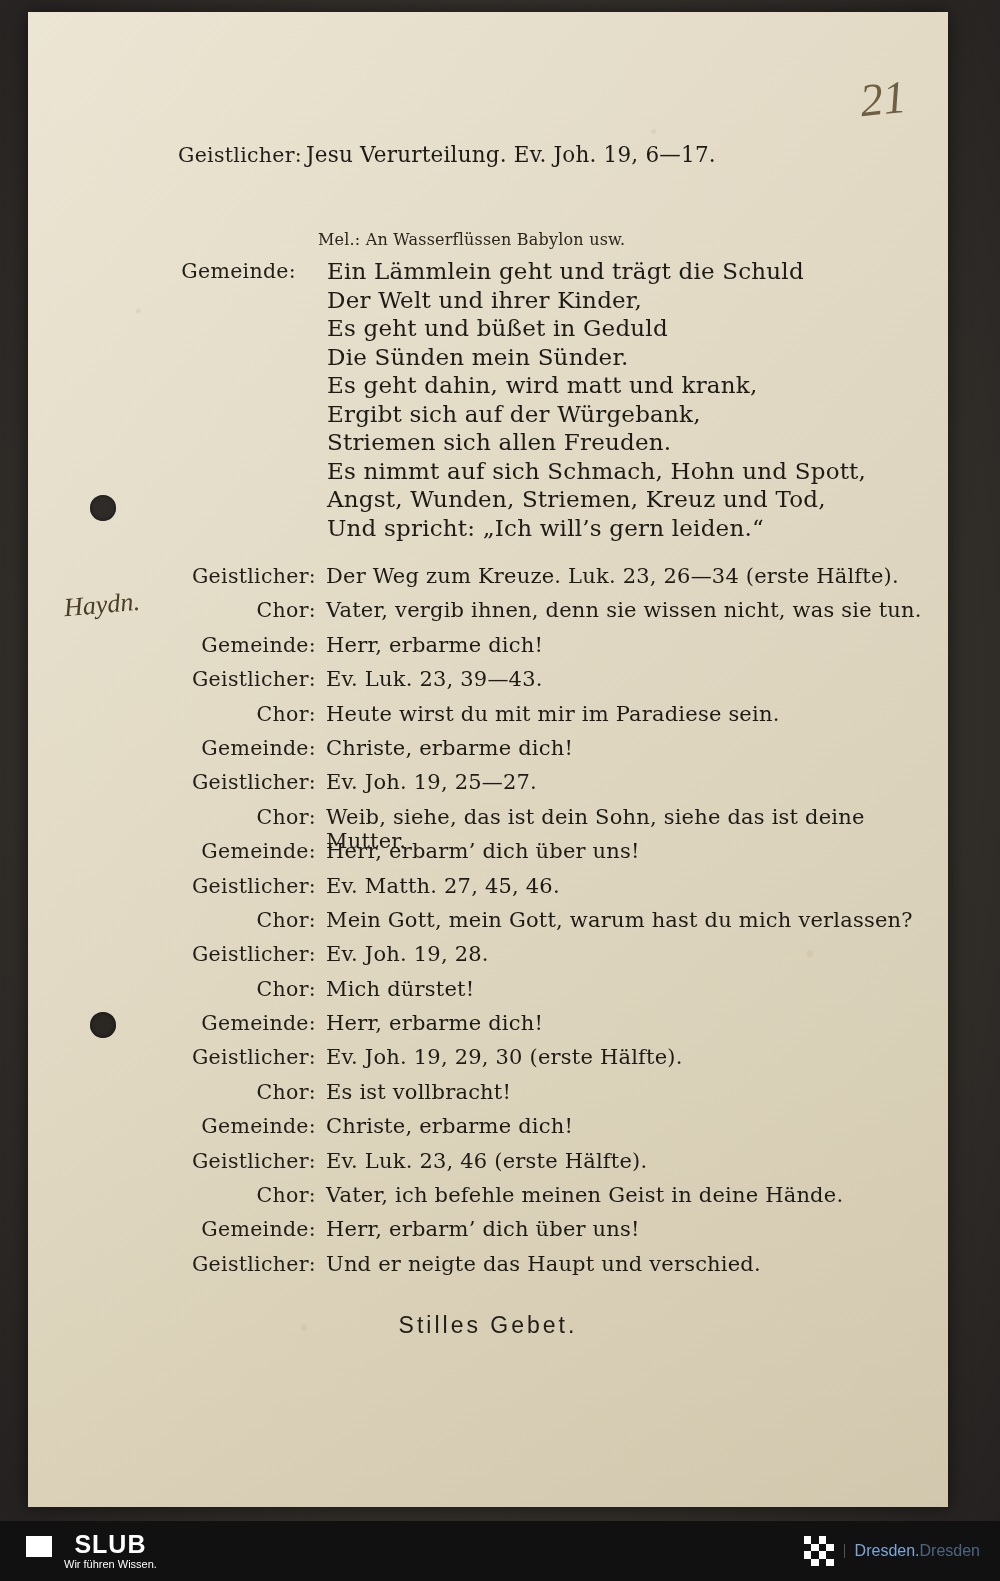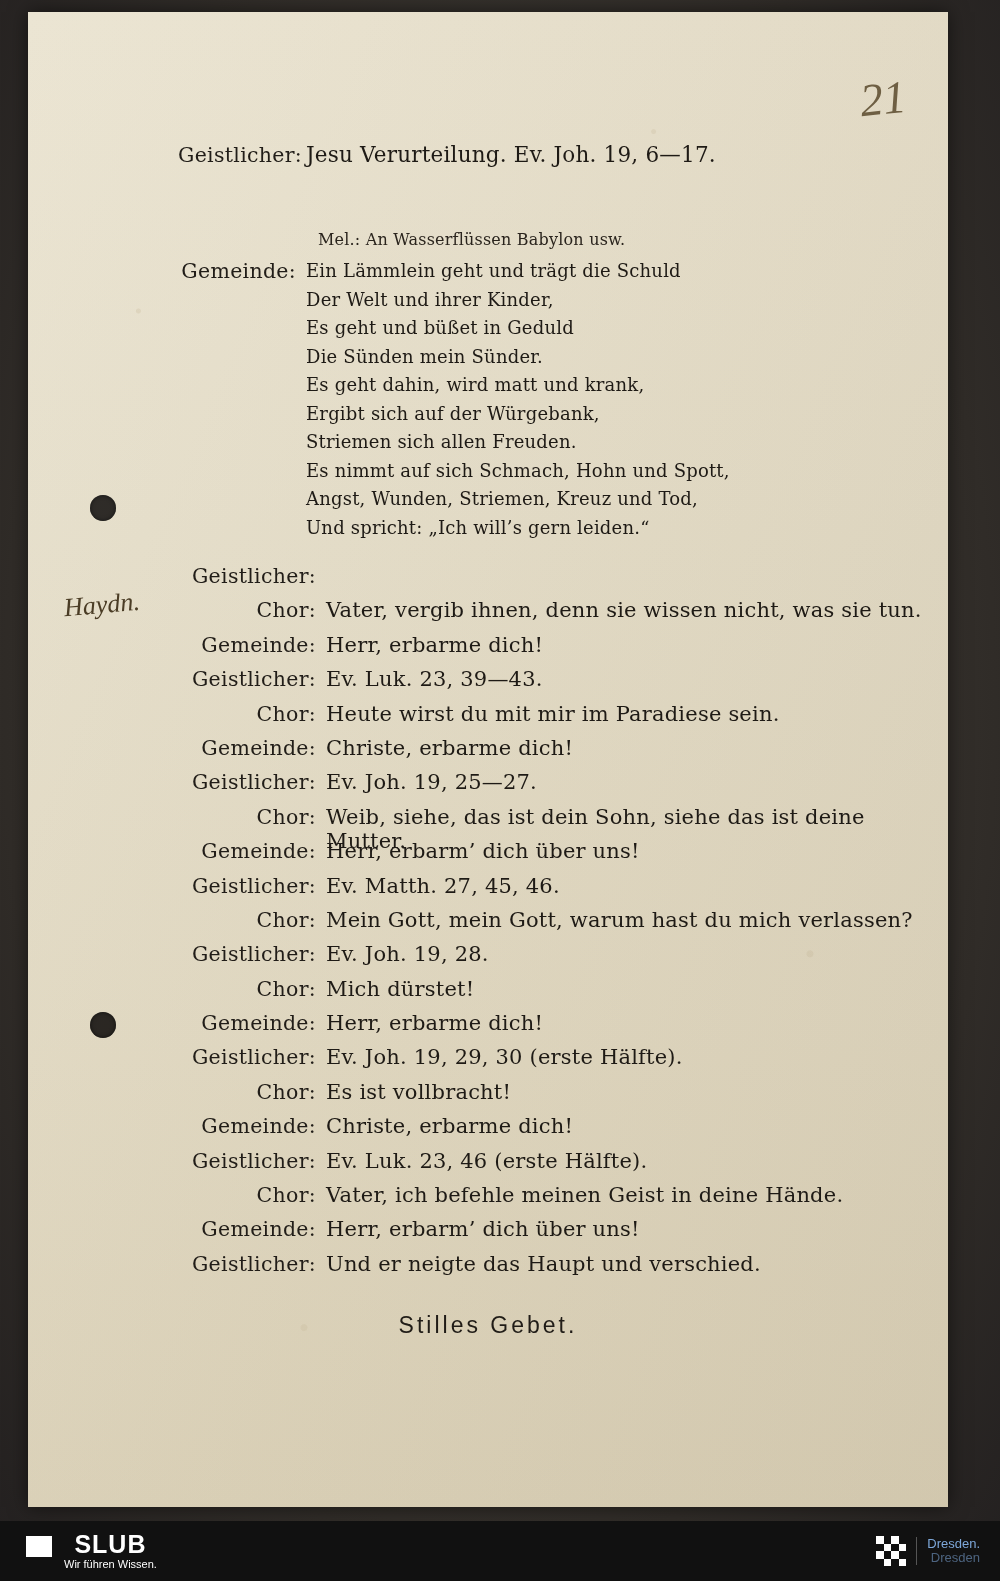--- a/index.html
+++ b/index.html
@@ -149,25 +149,26 @@
   #hymn .speaker {
     width: 118px;
     padding-top: 2px;
   }
   #hymn-verses {
     display: flex;
     flex-direction: column;
   }
   .verse-line {
     font-family: "DejaVu Serif", "Liberation Serif", serif;
-    font-size: 18px;
+    font-size: 23px;
     line-height: 28.5px;
     color: #1e1a15;
     letter-spacing: 0.2px;
     white-space: nowrap;
+    margin-left: 21px;
   }
 
   
   #dialogue {
     position: absolute;
     left: 150px;
     top: 552px;
     display: flex;
     flex-direction: column;
   }
@@ -260,28 +261,27 @@
     display: grid;
     grid-template-columns: repeat(4, 1fr);
     grid-template-rows: repeat(4, 1fr);
   }
   #tud-mark i {
     background: #ffffff;
   }
   #tud-mark i.off { background: transparent; }
   #tud-text {
     display: flex;
-    flex-direction: column;
+    flex-direction: row;
     color: #7da7d9;
     font-family: "Liberation Sans", sans-serif;
-    font-size: 13px;
+    font-size: 16px;
     line-height: 14px;
     border-left: 1px solid #555;
     padding-left: 10px;
-    text-align: right;
   }
   #tud-line2 { opacity: 0.55; }
 </style>
 </head>
 <body>
 
 <div id="scan">
 
   <div id="page">
 
@@ -312,20 +312,21 @@
           <div class="verse-line">Striemen sich allen Freuden.</div>
           <div class="verse-line">Es nimmt auf sich Schmach, Hohn und Spott,</div>
           <div class="verse-line">Angst, Wunden, Striemen, Kreuz und Tod,</div>
           <div class="verse-line">Und spricht: „Ich will’s gern leiden.“</div>
         </div>
       </div>
 
       <div id="dialogue">
         <div class="dlg-row">
           <span class="speaker">Geistlicher:</span>
+          <span class="speech">Der Weg zum Kreuze.  Luk. 23, 26—34 (erste Hälfte).</span>
         </div>
         <div class="dlg-row">
           <span class="speaker">Chor:</span>
           <span class="speech">Vater, vergib ihnen, denn sie wissen nicht, was sie tun.</span>
         </div>
         <div class="dlg-row">
           <span class="speaker">Gemeinde:</span>
           <span class="speech">Herr, erbarme dich!</span>
         </div>
         <div class="dlg-row">

